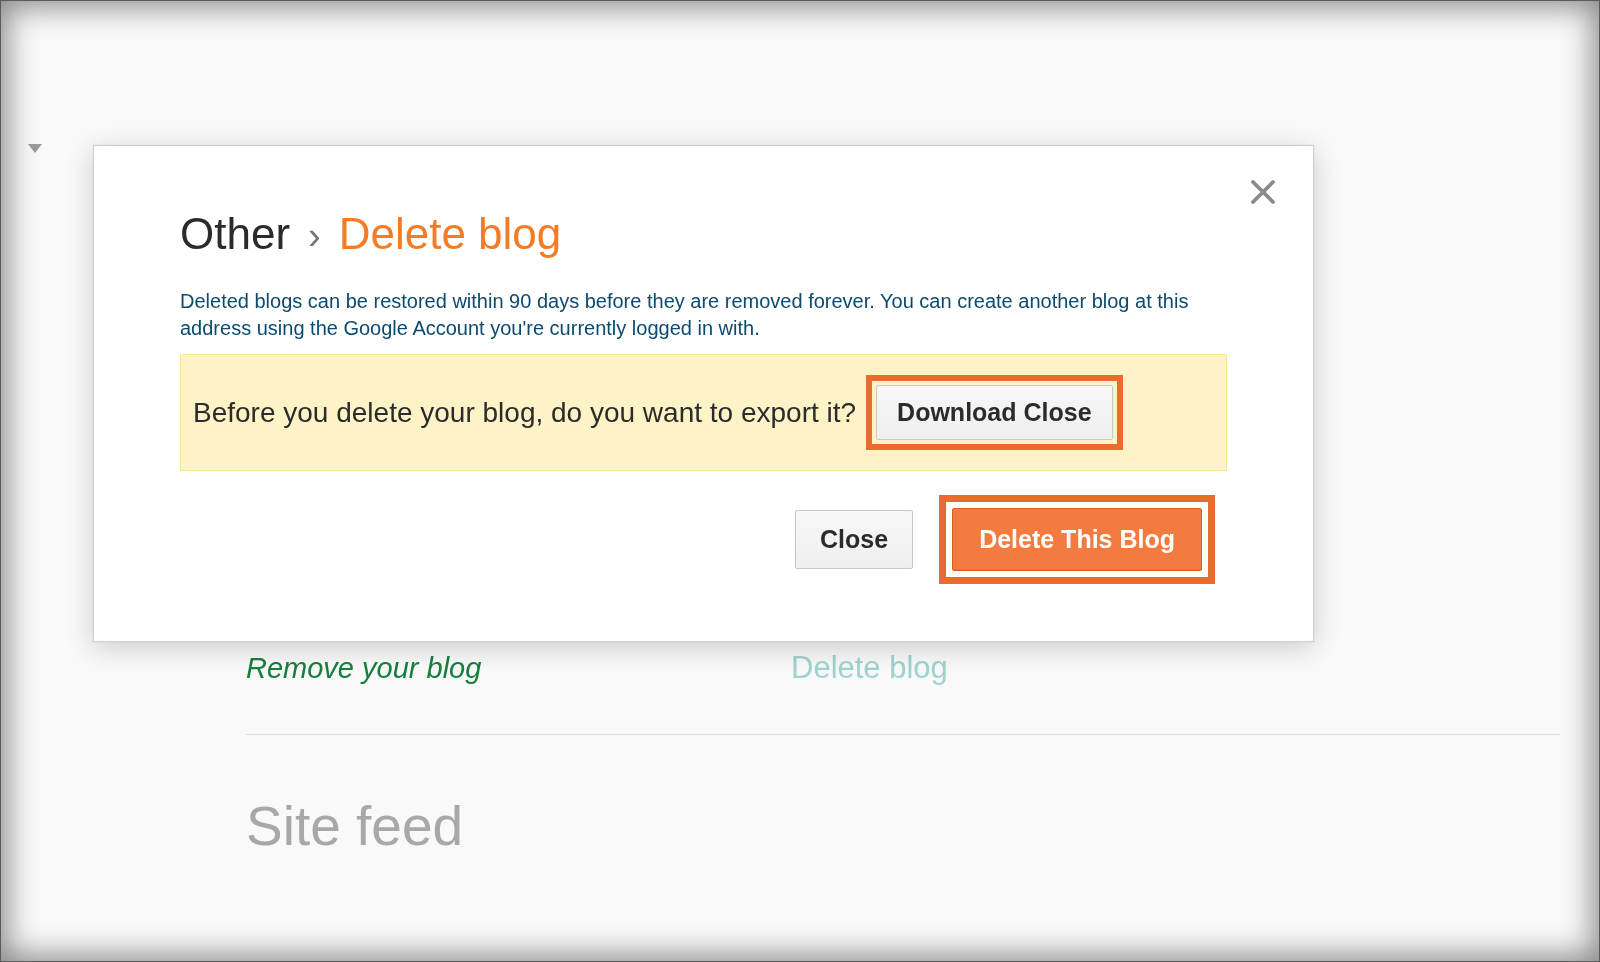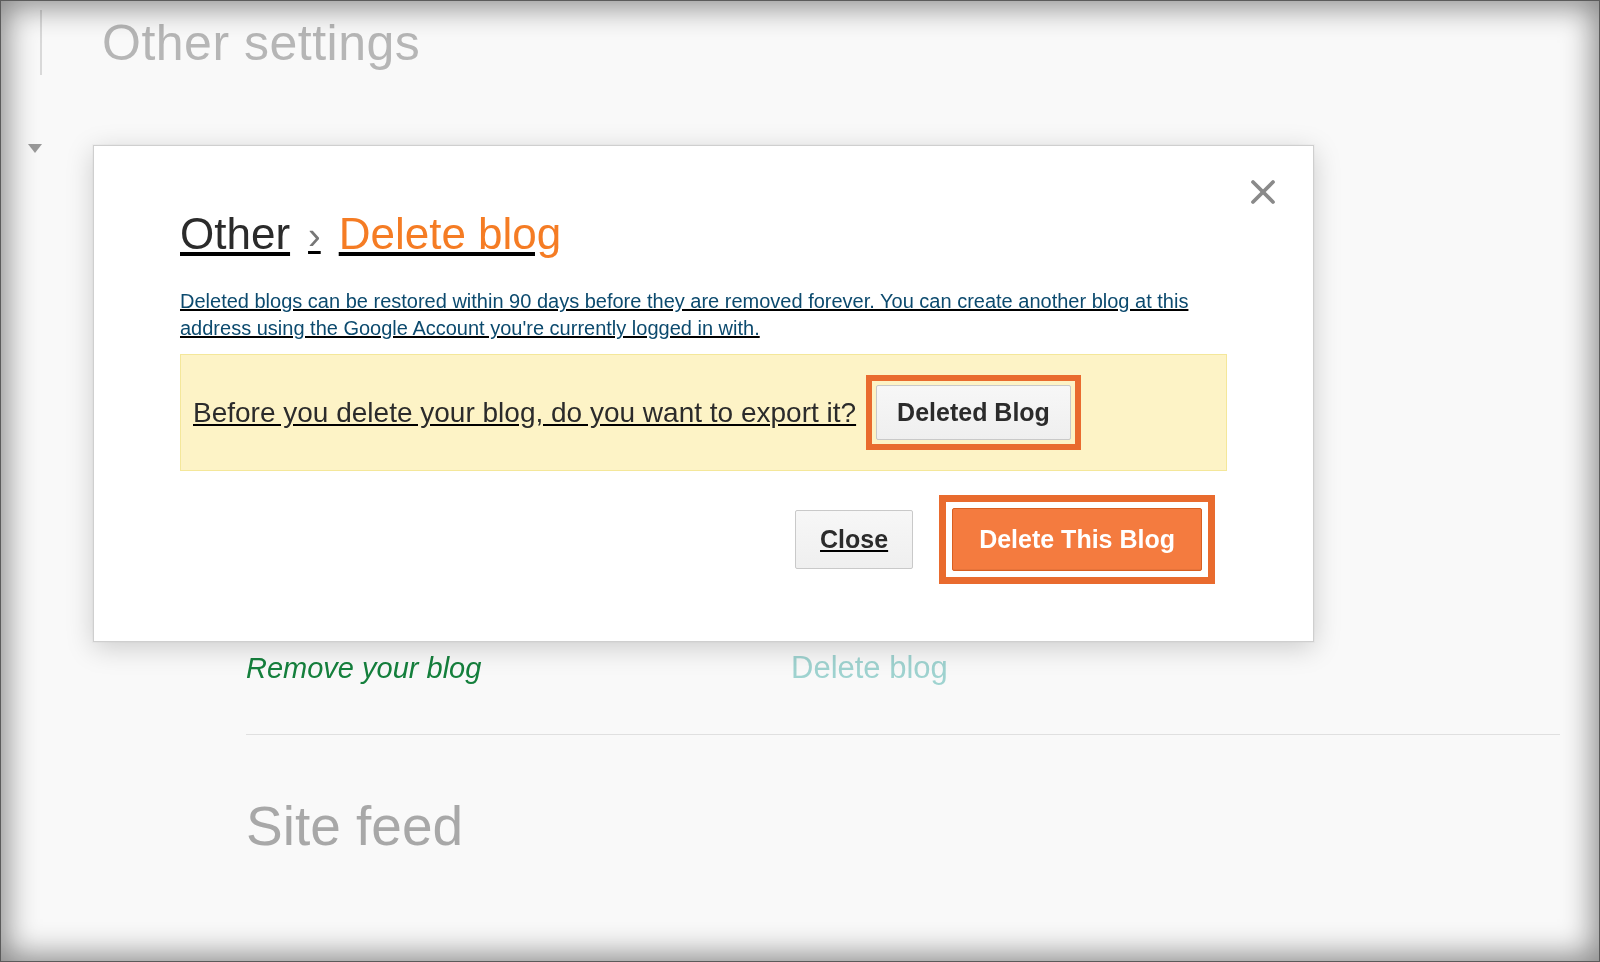--- a/index.html
+++ b/index.html
@@ -73,21 +73,20 @@
   }
 
   
   .modal {
     position: absolute;
     left: 93px; top: 145px;
     width: 1221px; height: 497px;
     background: #ffffff;
     border: 1px solid #cfcfcf;
     box-shadow: 0 6px 26px rgba(0,0,0,0.18), 0 0 0 1px rgba(0,0,0,0.02);
-    text-decoration: underline;
   }
   .modal-close {
     position: absolute;
     right: 28px; top: 24px;
     width: 44px; height: 44px;
     display: flex; align-items: center; justify-content: center;
     cursor: pointer;
     color: #8a8a8a;
   }
   .modal-close svg { width: 30px; height: 30px; }
@@ -155,24 +154,20 @@
     color: #ffffff;
     padding: 16px 26px;
     box-shadow: inset 0 -1px 0 rgba(0,0,0,0.05);
   }
 </style>
 </head>
 <body>
 
 <div class="page">
 
-  <div class="page-title-wrap">
-    <div class="title-divider"></div>
-    <h1 class="page-title">Other settings</h1>
-  </div>
 
   <div class="dropdown-caret"></div>
 
   <div class="settings-strip">
     <div class="settings-row">
       <div class="settings-label">Remove your blog</div>
       <a class="settings-link">Delete blog</a>
     </div>
   </div>
 
@@ -191,21 +186,21 @@
         <span class="bc-root">Other</span>
         <span class="bc-sep">›</span>
         <span class="bc-leaf">Delete blog</span>
       </div>
 
       <p class="modal-desc">Deleted blogs can be restored within 90 days before they are removed forever. You can create another blog at this address using the Google Account you're currently logged in with.</p>
 
       <div class="export-banner">
         <span class="export-text">Before you delete your blog, do you want to export it?</span>
         <span class="download-highlight">
-          <span class="btn btn-light small">Deleted Blog</span>
+          <span class="btn btn-light small">Download Close</span>
         </span>
       </div>
 
       <div class="modal-actions">
         <span class="btn btn-light">Close</span>
         <span class="delete-highlight">
           <span class="btn btn-primary">Delete This Blog</span>
         </span>
       </div>
     </div>

